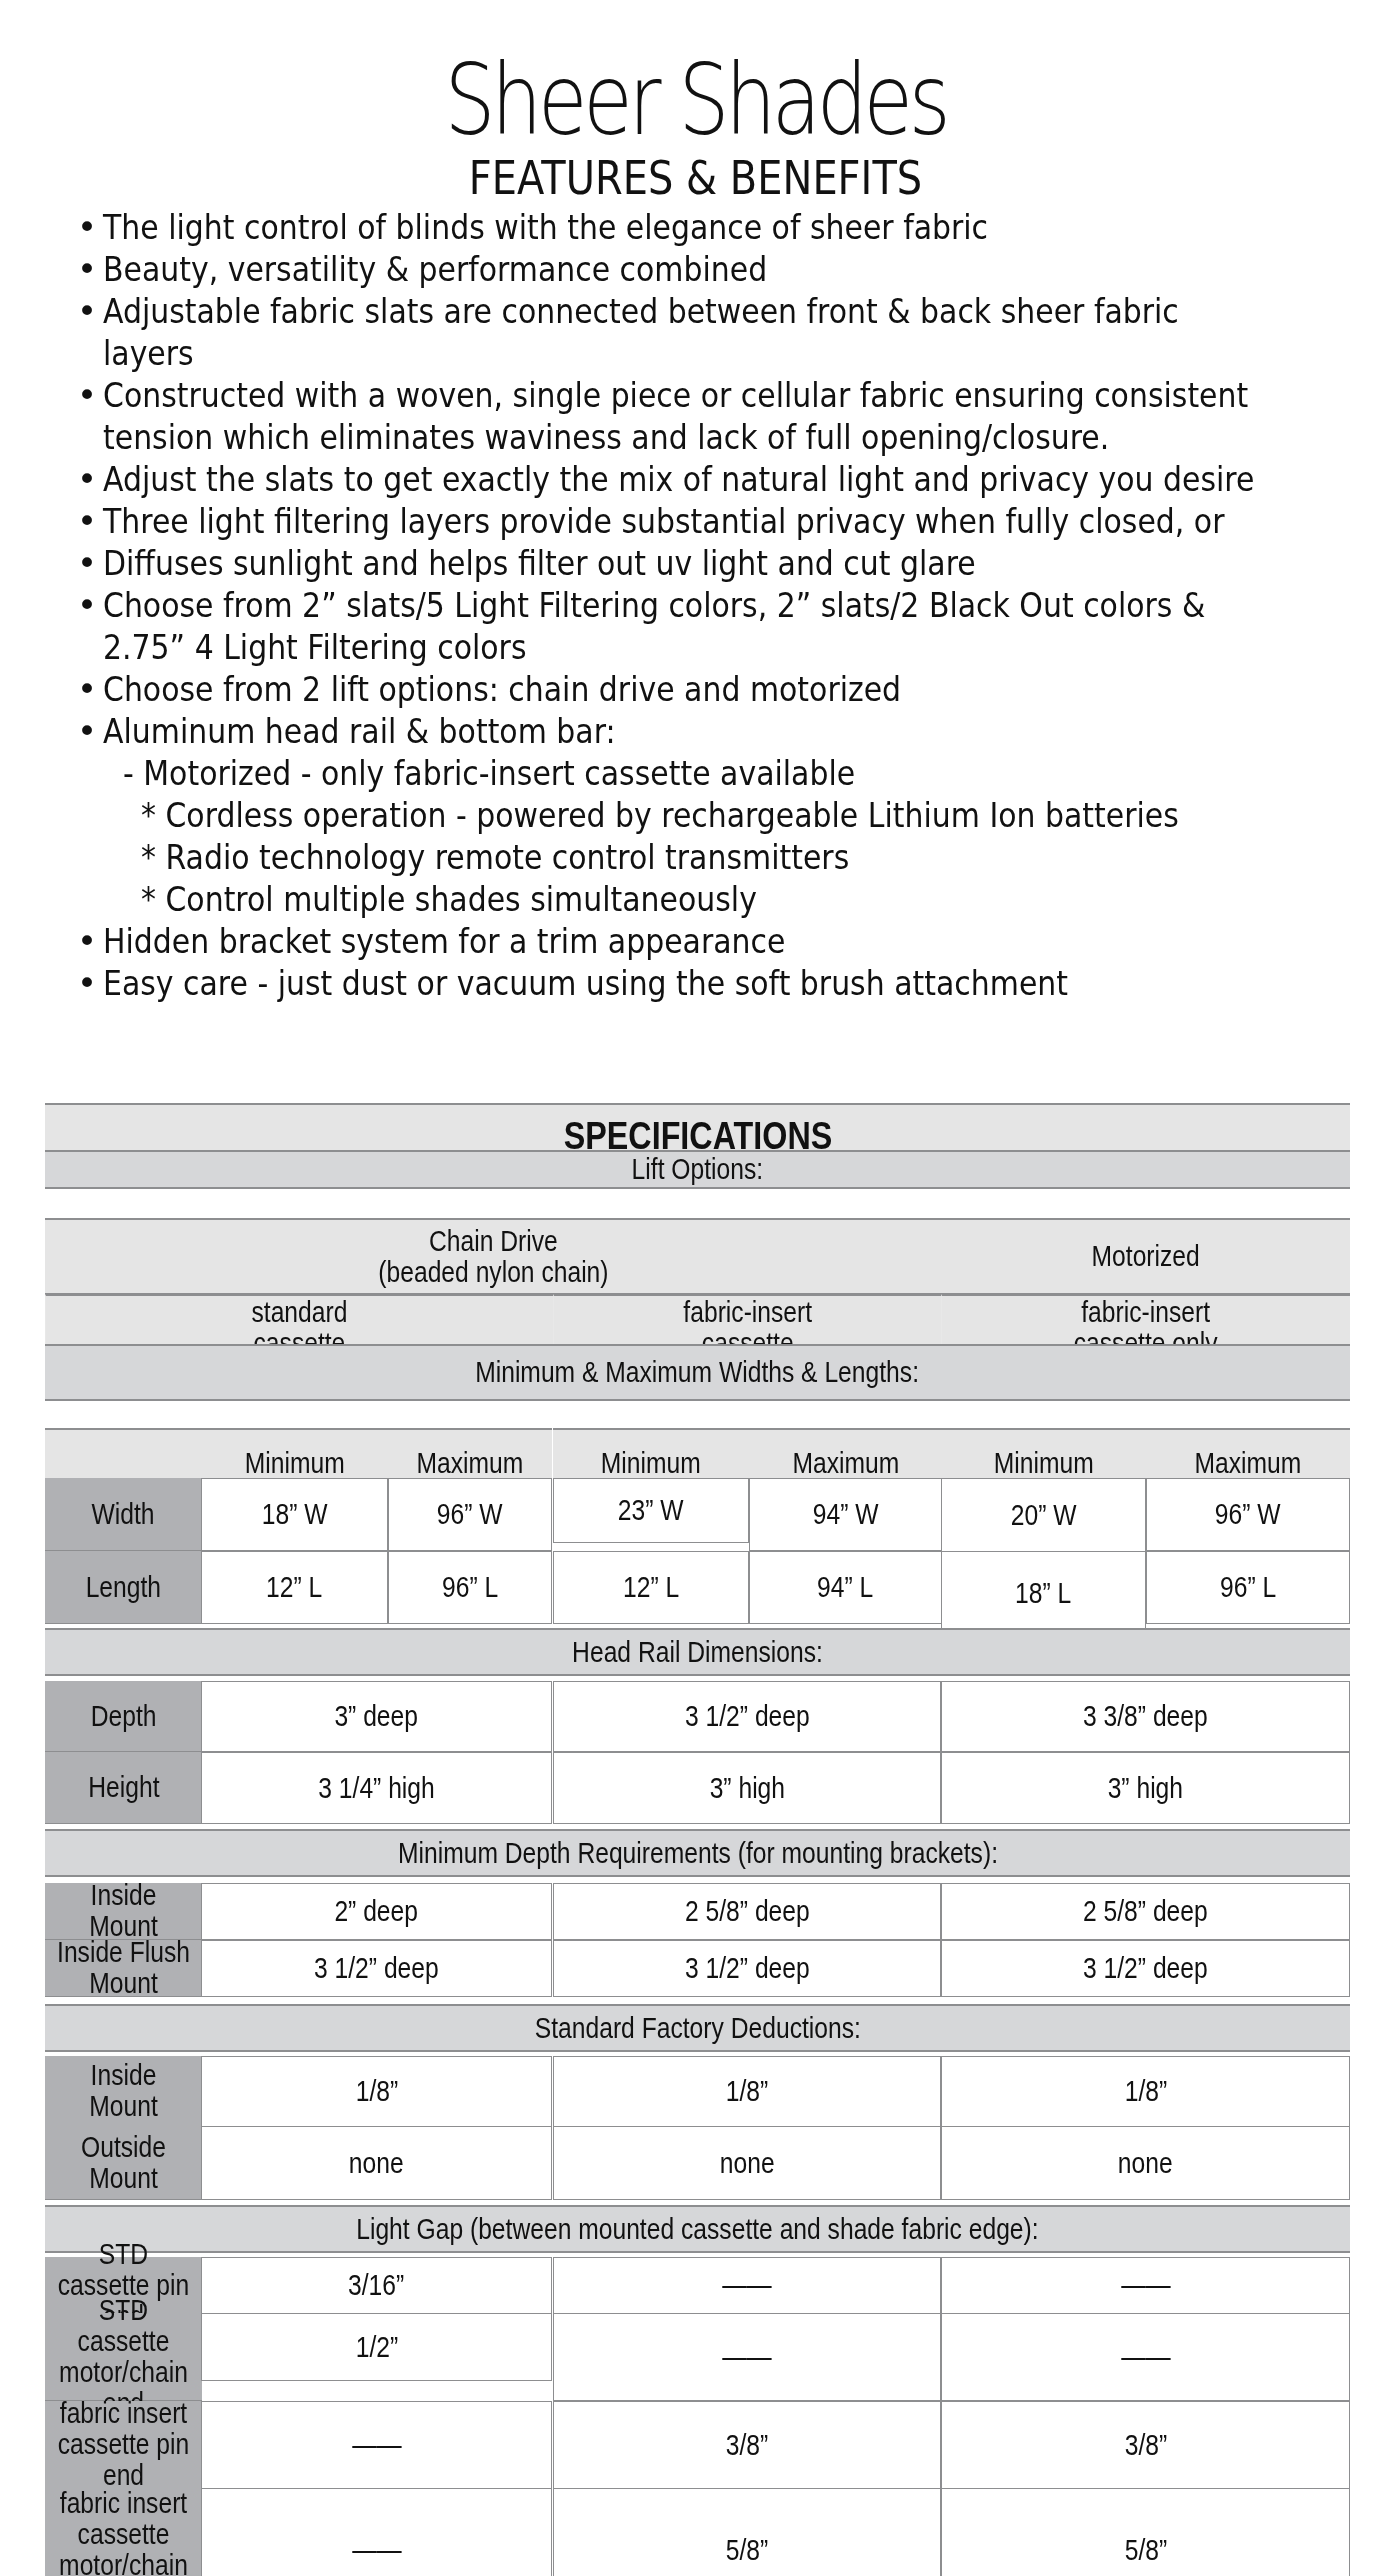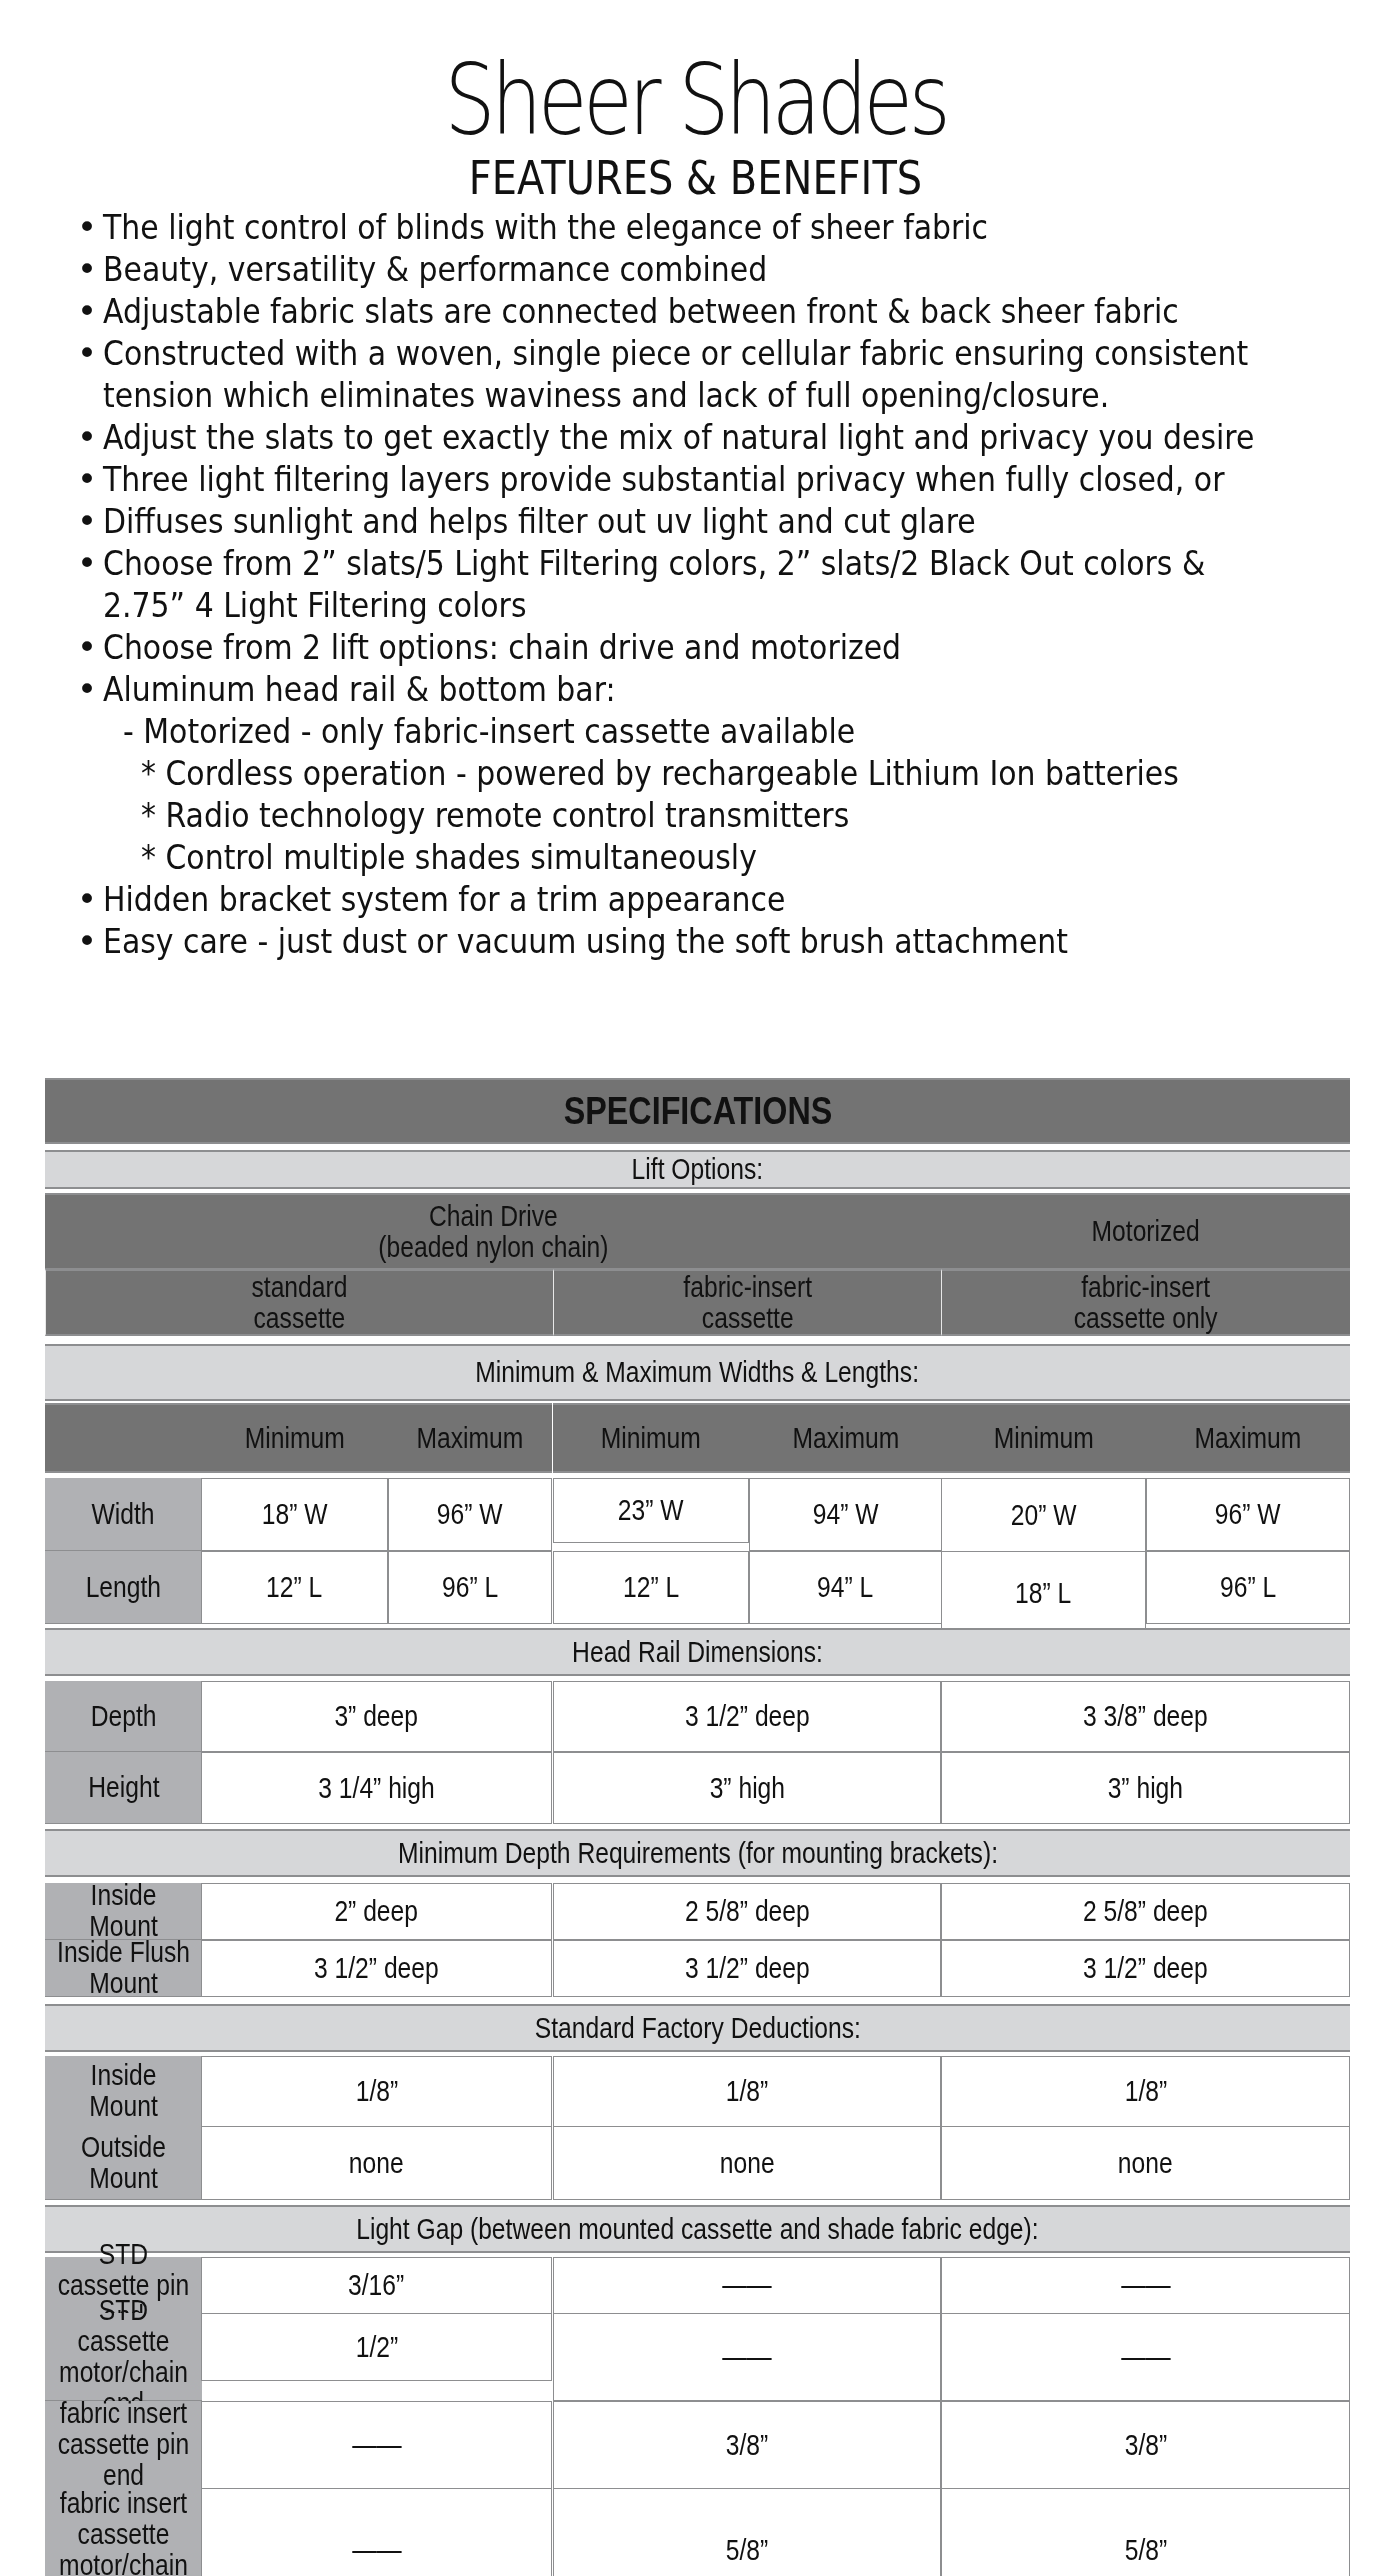--- a/index.html
+++ b/index.html
@@ -7,38 +7,39 @@
   .abs{position:absolute;}
   .title{left:0;width:1391px;top:49px;text-align:center;font-family:"DejaVu Sans",sans-serif;font-size:98px;letter-spacing:-5.2px;font-weight:300;transform:scaleX(0.82);line-height:103px;}
   .subtitle{left:0;width:1391px;top:152px;text-align:center;font-family:"DejaVu Sans",sans-serif;font-size:47px;line-height:52px;transform:scaleX(0.85);}
   .features{left:77px;top:206px;width:1236px;font-family:"DejaVu Sans",sans-serif;font-size:34px;line-height:42px;}
   .feat{position:relative;padding-left:26px;transform-origin:left;}
   .feat .b{position:absolute;left:0;}
   .feat.sub{padding-left:46px;}
   .feat.sub2{padding-left:64px;}
   .ftxt{display:inline-block;transform:scaleX(0.88);transform-origin:left;white-space:nowrap;}
   .cell{position:absolute;display:flex;align-items:center;justify-content:center;text-align:center;box-sizing:border-box;font-size:29px;line-height:31px;}
-  .dark{background:#737373;border-top:2.1px solid #8d8e90;border-bottom:2.1px solid #8d8e90;}
+  .dark{background:#e5e5e5;border-top:2.1px solid #8d8e90;border-bottom:2.1px solid #8d8e90;margin-top:25px;}
   .light{background:#d6d7d9;border-top:2.1px solid #8d8e90;border-bottom:2.1px solid #8d8e90;}
   .white{background:#fff;border:1px solid #8d8e90;}
   .lbl{background:#b0b1b4;border-bottom:1px solid #8d8e90;}
   .spec{font-weight:bold;font-size:38px;}
   .narrow{transform:scaleX(0.85);display:inline-block;}
   .notes{font-family:"DejaVu Sans",sans-serif;font-size:26px;line-height:33px;color:#666;}
 </style>
 </head>
 <body>
 
 <div class="abs title">Sheer Shades</div>
 <div class="abs subtitle">FEATURES &amp; BENEFITS</div>
 
 <div class="abs features" id="features">
     <div class="feat"><span class="b">•</span><span class="ftxt">The light control of blinds with the elegance of sheer fabric</span></div>
     <div class="feat"><span class="b">•</span><span class="ftxt">Beauty, versatility &amp; performance combined</span></div>
     <div class="feat"><span class="b">•</span><span class="ftxt">Adjustable fabric slats are connected between front &amp; back sheer fabric</span></div>
+    <div class="feat"><span class="ftxt">layers</span></div>
     <div class="feat"><span class="b">•</span><span class="ftxt">Constructed with a woven, single piece or cellular fabric ensuring consistent</span></div>
     <div class="feat"><span class="ftxt">tension which eliminates waviness and lack of full opening/closure.</span></div>
     <div class="feat"><span class="b">•</span><span class="ftxt">Adjust the slats to get exactly the mix of natural light and privacy you desire</span></div>
     <div class="feat"><span class="b">•</span><span class="ftxt">Three light filtering layers provide substantial privacy when fully closed, or</span></div>
     <div class="feat"><span class="b">•</span><span class="ftxt">Diffuses sunlight and helps filter out uv light and cut glare</span></div>
     <div class="feat"><span class="b">•</span><span class="ftxt">Choose from 2” slats/5 Light Filtering colors, 2” slats/2 Black Out colors &amp;</span></div>
     <div class="feat"><span class="ftxt">2.75” 4 Light Filtering colors</span></div>
     <div class="feat"><span class="b">•</span><span class="ftxt">Choose from 2 lift options: chain drive and motorized</span></div>
     <div class="feat"><span class="b">•</span><span class="ftxt">Aluminum head rail &amp; bottom bar:</span></div>
     <div class="feat sub"><span class="ftxt">- Motorized - only fabric-insert cassette available</span></div>

